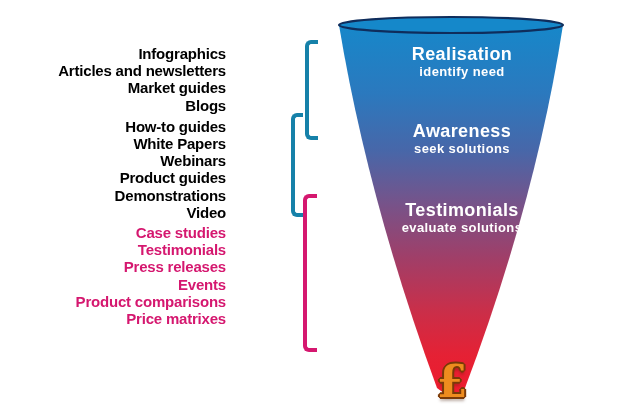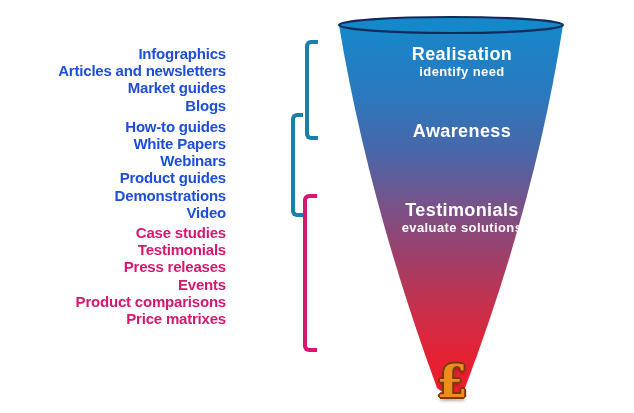--- a/index.html
+++ b/index.html
@@ -32,21 +32,21 @@
       -1px -1px #7A3A08, 1px -1px #7A3A08, -1px 1px #7A3A08, 1px 1px #7A3A08,
       0 4px 3px rgba(70,25,0,0.35);
   }
 
   
   .left-list {
     position:absolute; top:45px; left:0; width:226px;
     text-align:right; font-weight:bold; font-size:15px;
     line-height:17.2px; letter-spacing:-0.2px;
   }
-  .teal { color:#1d4ed8; }
+  .teal { color:#000000; }
   .pink { color:#D5176F; }
   #group-2 { margin-top:4px; }
   #group-3 { margin-top:3px; }
 
   
   .bracket {
     position:absolute; box-sizing:border-box;
     border:4px solid #1681A9; border-right:none;
     border-radius:6px 0 0 6px; background:transparent;
   }
@@ -75,20 +75,21 @@
     <path d="M339,25 Q368,200 437,388 Q451,400 465,388 Q536,200 563,25 Z" fill="url(#funnel-grad)"></path>
     <ellipse cx="451" cy="25" rx="112" ry="8" fill="#1588CA" stroke="#0F2D5C" stroke-width="2.2"></ellipse>
   </svg>
 
   <div class="stage-label" id="stage-1">
     <div class="stage-title">Realisation</div>
     <div class="stage-sub">identify need</div>
   </div>
   <div class="stage-label" id="stage-2">
     <div class="stage-title">Awareness</div>
+    <div class="stage-sub">seek solutions</div>
   </div>
   <div class="stage-label" id="stage-3">
     <div class="stage-title">Testimonials</div>
     <div class="stage-sub">evaluate solutions</div>
   </div>
 
   <div class="pound">£</div>
 
   <div class="left-list">
     <div class="group teal" id="group-1">

